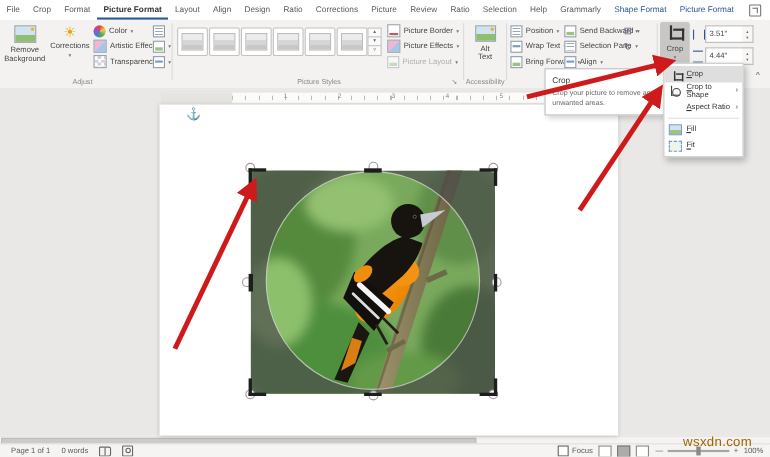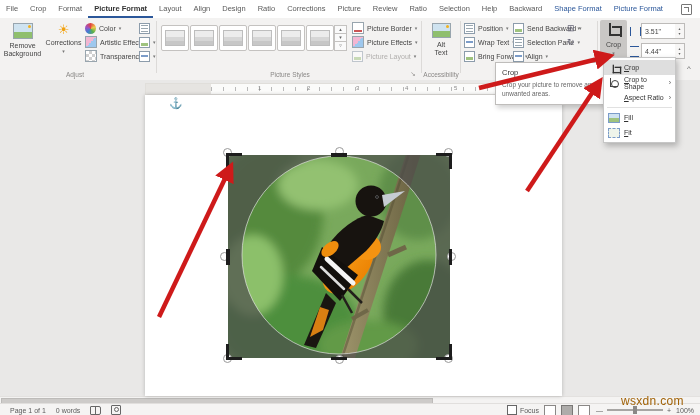--- a/index.html
+++ b/index.html
@@ -114,21 +114,21 @@
   <div class="tab">Layout</div>
   <div class="tab">Align</div>
   <div class="tab">Design</div>
   <div class="tab">Ratio</div>
   <div class="tab">Corrections</div>
   <div class="tab">Picture</div>
   <div class="tab">Review</div>
   <div class="tab">Ratio</div>
   <div class="tab">Selection</div>
   <div class="tab">Help</div>
-  <div class="tab">Backward</div>
+  <div class="tab">Grammarly</div>
   <div class="tab ctx">Shape Format</div>
   <div class="tab ctx">Picture Format</div>
   <div class="tbicons">
     <span class="i-share"></span>
 
   </div>
 </div>
 
 <div class="ribbon">
 

